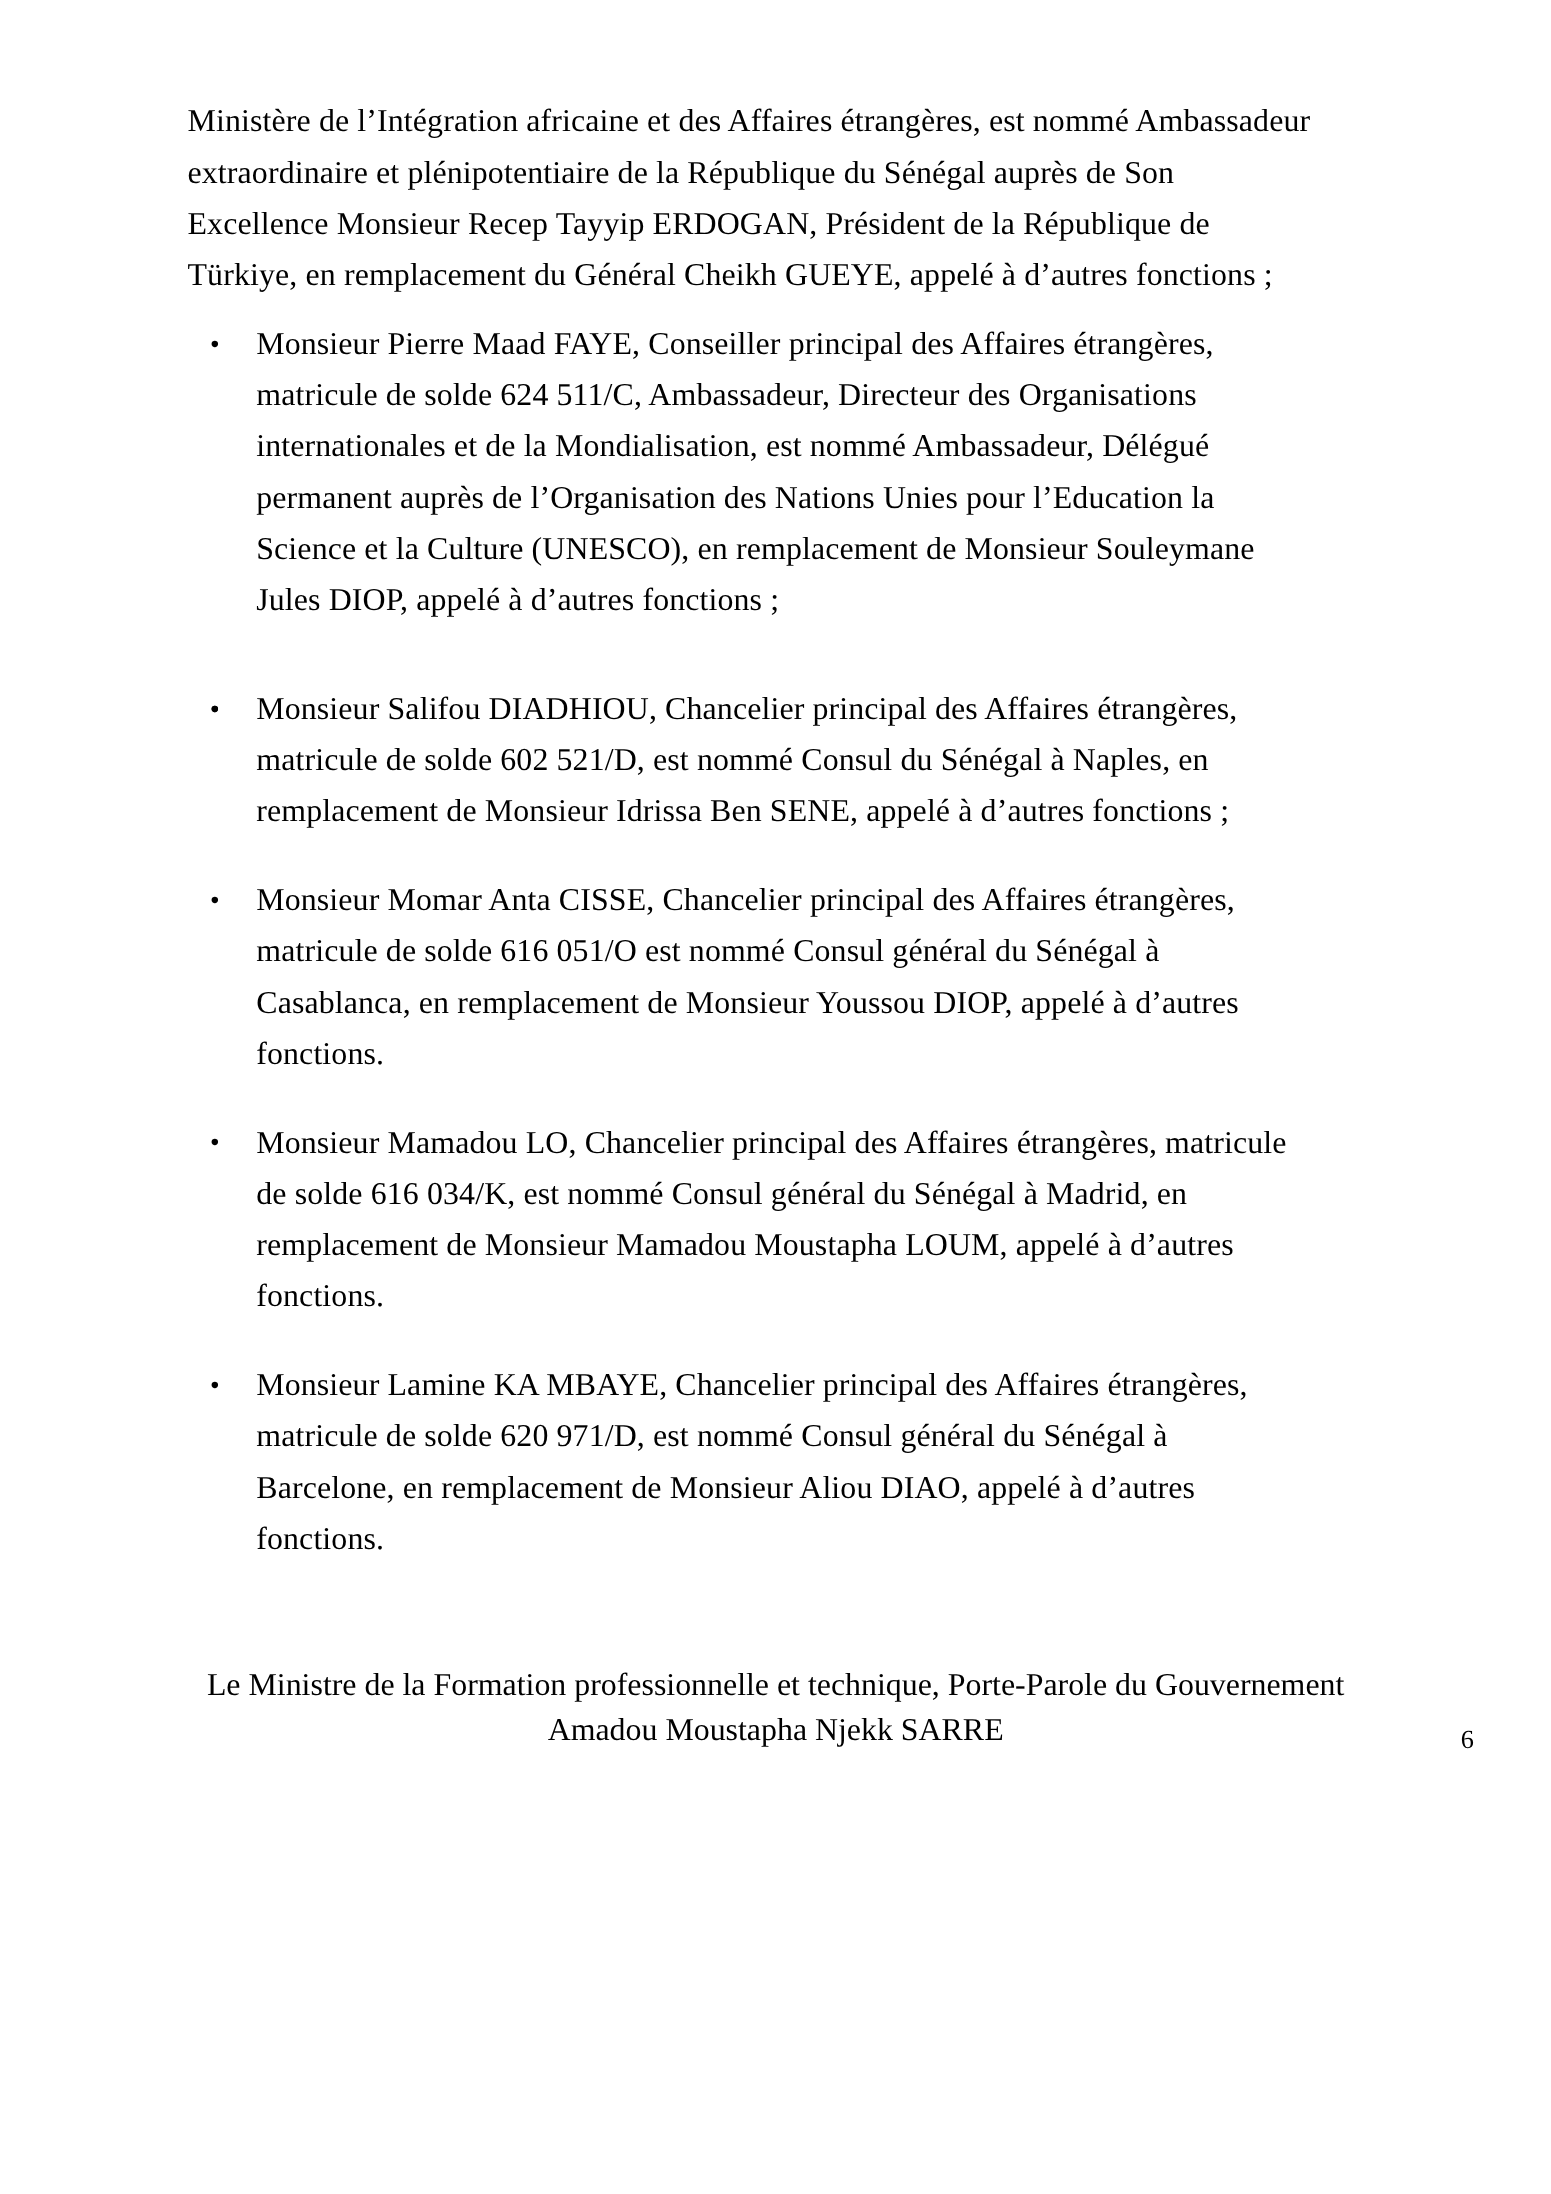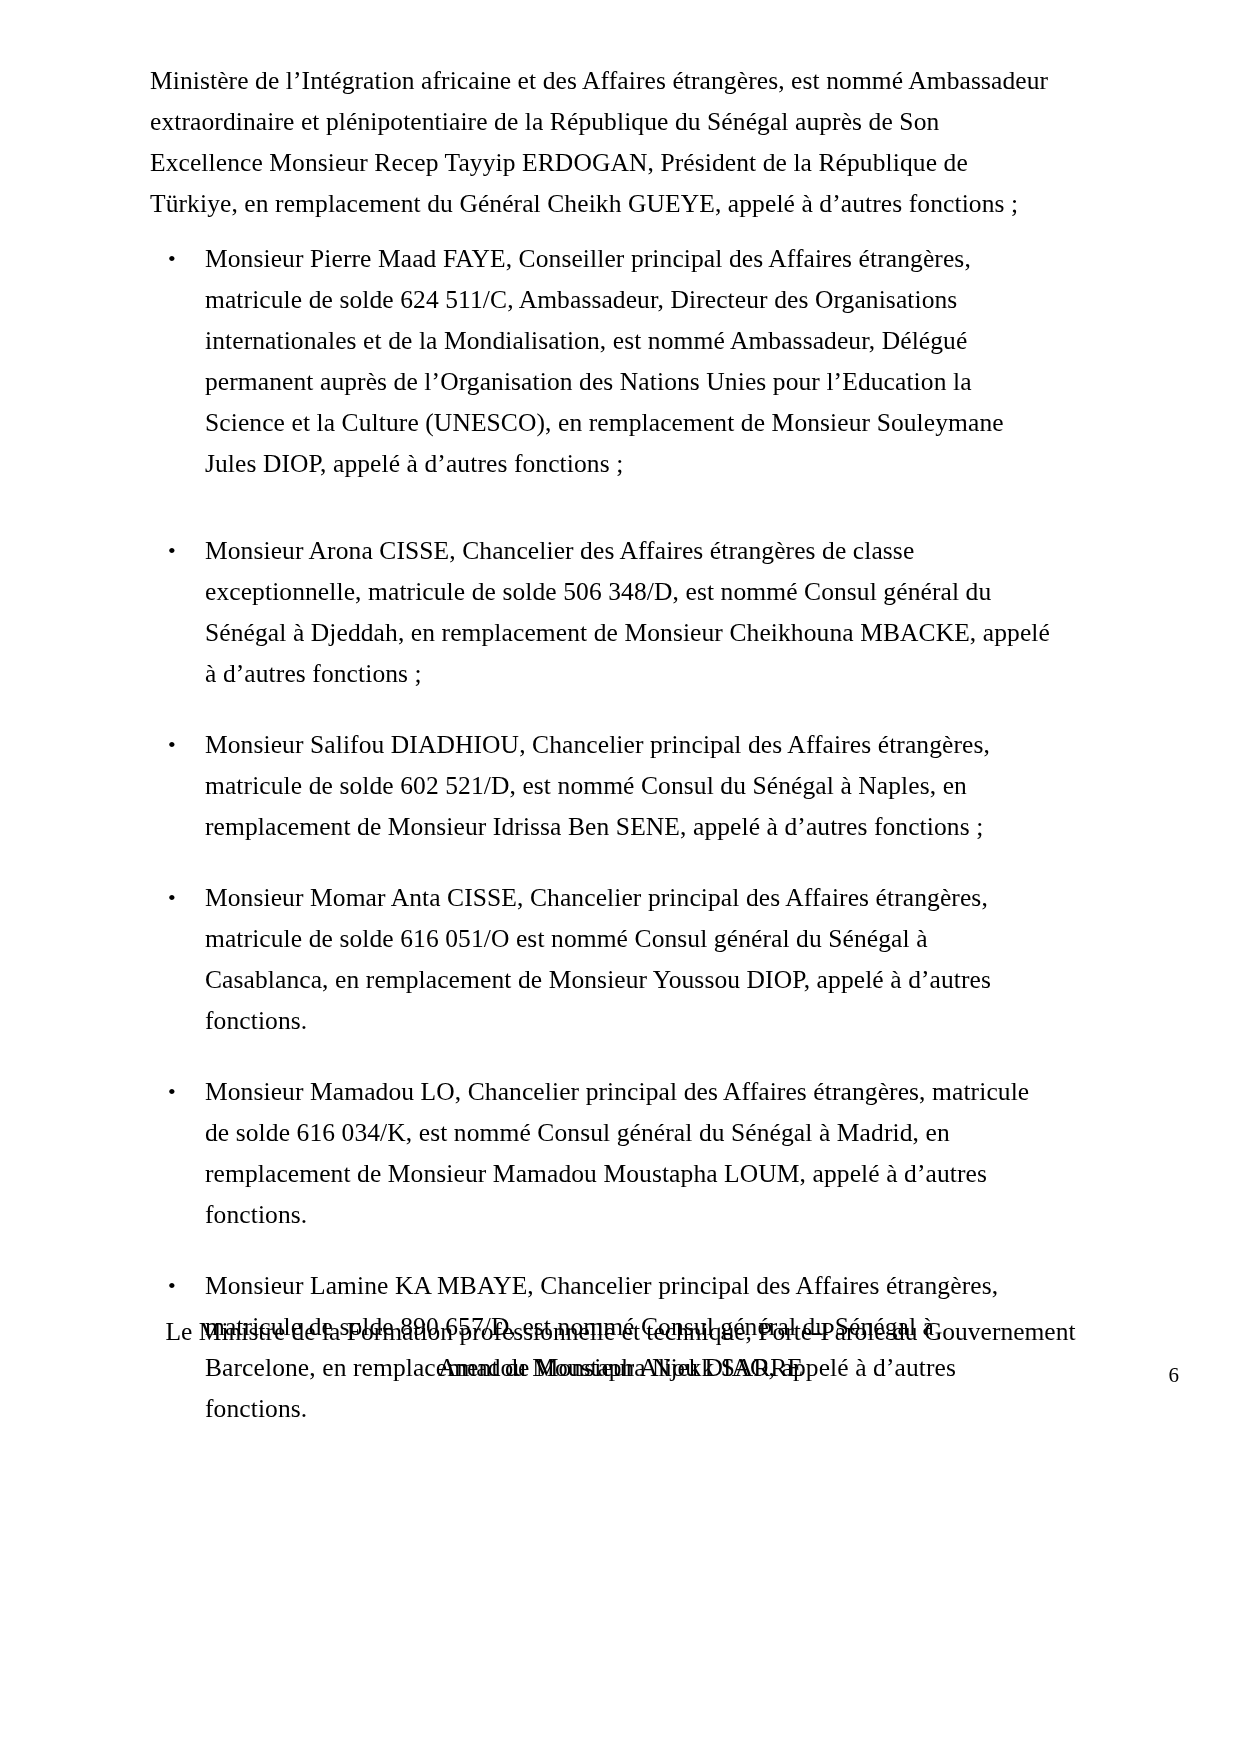--- a/index.html
+++ b/index.html
@@ -9,21 +9,21 @@
   }
   body {
     font-family: "Liberation Serif", "DejaVu Serif", serif;
     color: #000000;
   }
   .page {
     position: relative;
     width: 1241px;
     height: 1439px;
     background: #ffffff;
-    margin: 0 auto;
+    margin: 16px auto;
     overflow: hidden;
     box-sizing: border-box;
   }
   .content {
     position: absolute;
     left: 150px;
     top: 60px;
     width: 900px;
   }
 
@@ -102,41 +102,40 @@
 
     <ul class="bullets">
 
       <li>
         <span class="bullet-glyph">•</span>
         <span>Monsieur Pierre Maad FAYE, Conseiller principal des Affaires étrangères, matricule de solde 624 511/C, Ambassadeur, Directeur des Organisations internationales et de la Mondialisation, est nommé Ambassadeur, Délégué permanent auprès de l’Organisation des Nations Unies pour l’Education la Science et la Culture (UNESCO), en remplacement de Monsieur Souleymane Jules DIOP, appelé à d’autres fonctions ;</span>
       </li>
 
       <li class="gap-before">
         <span class="bullet-glyph">•</span>
-        <span>Monsieur Arona CISSE, Chancelier des Affaires étrangères de classe exceptionnelle, matricule de solde 506 348/D, est nommé Consul général du Sénégal à Djeddah, en remplacement de Monsieur Cheikhouna MBACKE, appelé à d’autres fonctions ;</span>
       </li>
 
       <li>
         <span class="bullet-glyph">•</span>
         <span>Monsieur Salifou DIADHIOU, Chancelier principal des Affaires étrangères, matricule de solde 602 521/D, est nommé Consul du Sénégal à Naples, en remplacement de Monsieur Idrissa Ben SENE, appelé à d’autres fonctions ;</span>
       </li>
 
       <li>
         <span class="bullet-glyph">•</span>
         <span>Monsieur Momar Anta CISSE, Chancelier principal des Affaires étrangères, matricule de solde 616 051/O est nommé Consul général du Sénégal à Casablanca, en remplacement de Monsieur Youssou DIOP, appelé à d’autres fonctions.</span>
       </li>
 
       <li>
         <span class="bullet-glyph">•</span>
         <span>Monsieur Mamadou LO, Chancelier principal des Affaires étrangères, matricule de solde 616 034/K, est nommé Consul général du Sénégal à Madrid, en remplacement de Monsieur Mamadou Moustapha LOUM, appelé à d’autres fonctions.</span>
       </li>
 
       <li class="tight">
         <span class="bullet-glyph">•</span>
-        <span>Monsieur Lamine KA MBAYE, Chancelier principal des Affaires étrangères, matricule de solde 890 657/D, est nommé Consul général du Sénégal à Barcelone, en remplacement de Monsieur Aliou DIAO, appelé à d’autres fonctions.</span>
+        <span>Monsieur Lamine KA MBAYE, Chancelier principal des Affaires étrangères, matricule de solde 620 971/D, est nommé Consul général du Sénégal à Barcelone, en remplacement de Monsieur Aliou DIAO, appelé à d’autres fonctions.</span>
       </li>
 
     </ul>
   </div>
 
   <div class="signature-block">
     <p class="sig-line-1">Le Ministre de la Formation professionnelle et technique, Porte-Parole du Gouvernement</p>
     <p class="sig-line-2">Amadou Moustapha Njekk SARRE</p>
   </div>
 

